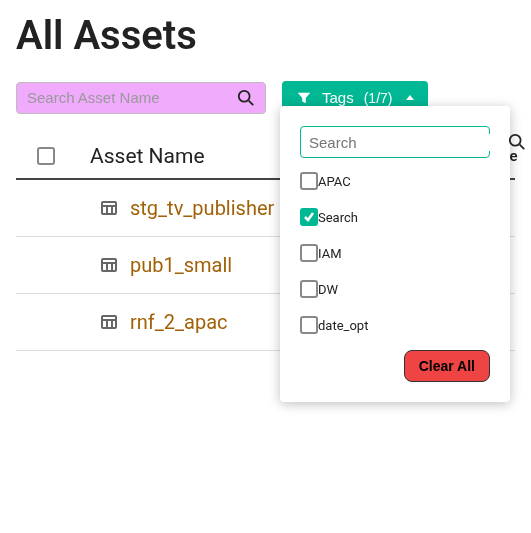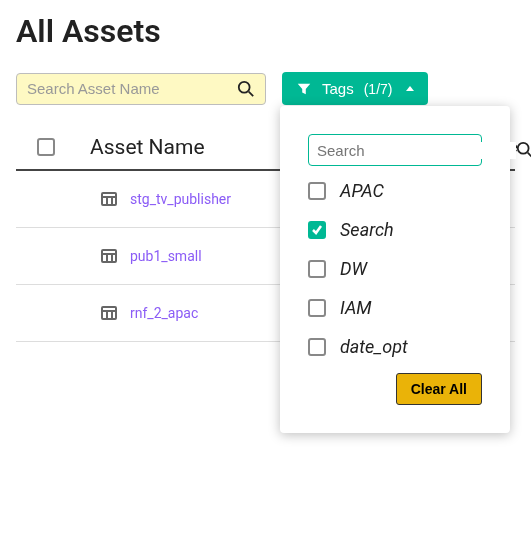--- a/index.html
+++ b/index.html
@@ -1,55 +1,55 @@
 <!DOCTYPE html>
 <html><head>
 <meta charset="utf-8">
 <style>
 * { box-sizing: border-box; margin: 0; padding: 0; }
 body { font-family: -apple-system, BlinkMacSystemFont, "Segoe UI", Roboto, sans-serif; background: #fff; width: 531px; height: 533px; overflow: hidden; color: #222; }
 .page { padding: 12px 16px; position: relative; }
-.title { font-size: 32px; font-weight: 600; margin-bottom: 22px; }
+.title { font-size: 40px; font-weight: 600; margin-bottom: 22px; }
 .controls { display: flex; gap: 16px; align-items: center; margin-bottom: 20px; }
-.searchbox { display: flex; align-items: center; border: 1px solid #bdbdbd; border-radius: 4px; padding: 6px 10px; width: 250px; background: #fef9c3; }
+.searchbox { display: flex; align-items: center; border: 1px solid #bdbdbd; border-radius: 4px; padding: 6px 10px; width: 250px; background: #f0abfc; }
 .searchbox input { border: none; outline: none; font-size: 15px; flex: 1; background: transparent; color: #555; }
 .searchbox input::placeholder { color: #999; }
 .icon-search { width: 18px; height: 18px; flex-shrink: 0; }
 .tags-btn { display: flex; align-items: center; gap: 10px; background: #00b894; color: #fff; border-radius: 4px; padding: 8px 14px; font-size: 15px; cursor: pointer; border: none; }
 .tags-btn .count { font-size: 14px; text-align: right; }
 .tags-btn svg { width: 16px; height: 16px; }
 .caret { width: 0; height: 0; border-left: 4px solid transparent; border-right: 4px solid transparent; border-bottom: 5px solid #fff; margin-left: 4px; }
 
 .table { width: 100%; }
 .thead { display: flex; align-items: center; padding: 10px 0; border-bottom: 2px solid #444; }
 .th-check { width: 60px; display: flex; justify-content: center; }
 .th-name { flex: 1; font-size: 21px; font-weight: 400; padding-left: 14px; }
 .th-tags { width: 60px; font-size: 15px; font-weight: 600; }
 .th-type { width: 30px; font-size: 15px; font-weight: 600; }
 
 .row { display: flex; align-items: center; padding: 16px 0; border-bottom: 1px solid #ddd; }
 .row-check { width: 60px; }
 .row-name { flex: 1; display: flex; align-items: center; gap: 12px; padding-left: 24px; overflow: hidden; }
 .row-name .asset-icon { width: 18px; height: 18px; flex-shrink: 0; color: #666; }
-.row-name .asset-label { font-size: 14px; color: #8b5cf6; white-space: nowrap; overflow: hidden; text-overflow: ellipsis; max-width: 145px; }
+.row-name .asset-label { font-size: 20px; color: #a16207; white-space: nowrap; overflow: hidden; text-overflow: ellipsis; max-width: 145px; }
 .row-tags { width: 60px; }
 .row-tags .chip { display: inline-block; background: #eee; border-radius: 4px; padding: 3px 6px; font-size: 12px; color: #555; max-width: 20px; overflow: hidden; white-space: nowrap; }
 
 .chk { width: 18px; height: 18px; border: 2px solid #888; border-radius: 3px; display: inline-block; background: #fff; }
 
-.dropdown { position: absolute; top: 106px; left: 280px; width: 230px; background: #fff; border-radius: 4px; box-shadow: 0 2px 12px rgba(0,0,0,0.25); padding: 28px; z-index: 10; }
+.dropdown { position: absolute; top: 106px; left: 280px; width: 230px; background: #fff; border-radius: 4px; box-shadow: 0 2px 12px rgba(0,0,0,0.25); padding: 20px; z-index: 10; }
 .drop-search { display: flex; align-items: center; border: 1.5px solid #00b894; border-radius: 4px; padding: 6px 8px; margin-bottom: 14px; }
 .drop-search input { border: none; outline: none; font-size: 15px; flex: 1; }
 .drop-list { display: flex; flex-direction: column; gap: 18px; margin-bottom: 16px; }
-.drop-item { display: flex; align-items: center; gap: 14px; font-size: 18px; cursor: pointer; font-style: italic; }
+.drop-item { display: flex; align-items: center; font-size: 13px; cursor: pointer; }
 .drop-item .dchk { width: 18px; height: 18px; border: 2px solid #888; border-radius: 3px; display: flex; align-items: center; justify-content: center; background: #fff; flex-shrink: 0; }
 .drop-item.checked .dchk { background: #00b894; border-color: #00b894; }
 .drop-item.checked .dchk svg { width: 12px; height: 12px; color: #fff; }
 .drop-footer { display: flex; justify-content: flex-end; }
-.clear-btn { border: 1.5px solid #333; background: #eab308; border-radius: 3px; padding: 7px 14px; font-size: 14px; font-weight: 600; cursor: pointer; }
+.clear-btn { border: 1.5px solid #333; background: #ef4444; border-radius: 8px; padding: 7px 14px; font-size: 14px; font-weight: 600; cursor: pointer; }
 </style>
 </head>
 <body>
 
 <svg width="0" height="0" style="position:absolute">
   <defs>
     <g id="ic-search">
         <circle cx="8" cy="8" r="6" fill="none" stroke="currentColor" stroke-width="2"></circle>
         <line x1="13" y1="13" x2="18" y2="18" stroke="currentColor" stroke-width="2"></line>
       </g>
@@ -149,25 +149,25 @@
         <div class="drop-item checked">
           <span class="dchk">
             <svg viewBox="0 0 12 12">
               <use href="#ic-check"></use>
             </svg>
           </span>
           <span>Search</span>
         </div>
         <div class="drop-item">
           <span class="dchk"></span>
-          <span>DW</span>
+          <span>IAM</span>
         </div>
         <div class="drop-item">
           <span class="dchk"></span>
-          <span>IAM</span>
+          <span>DW</span>
         </div>
         <div class="drop-item">
           <span class="dchk"></span>
           <span>date_opt</span>
         </div>
       </div>
     <div class="drop-footer">
       <button class="clear-btn">Clear All</button>
     </div>
   </div>

